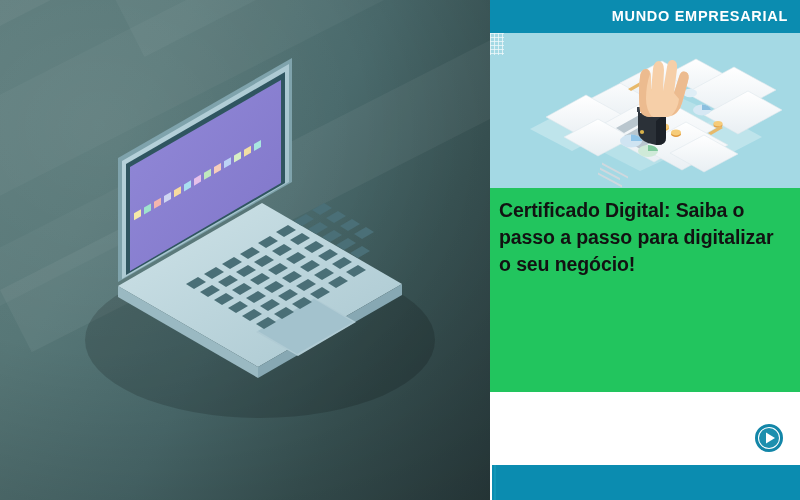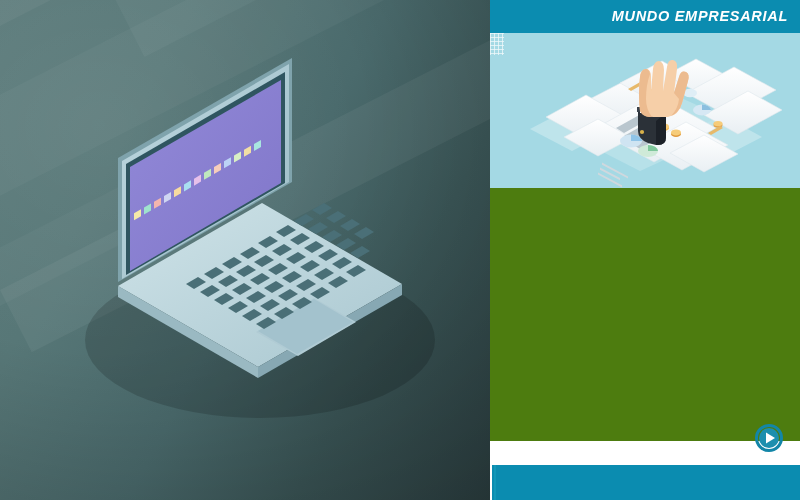--- a/index.html
+++ b/index.html
@@ -21,21 +21,21 @@
   .b2{left:-150px;top:128px;width:700px;height:40px;background:rgba(255,255,255,.045);}
   .b3{left:-60px;top:196px;width:520px;height:90px;background:rgba(255,255,255,.035);}
   .b4{left:60px;top:330px;width:700px;height:70px;background:rgba(255,255,255,.05);}
   .b5{left:-200px;top:420px;width:520px;height:52px;background:rgba(255,255,255,.03);}
   .b6{left:150px;top:-10px;width:520px;height:120px;background:rgba(255,255,255,.04);}
   .hero-vig{position:absolute;inset:0;background:radial-gradient(120% 100% at 20% 25%, rgba(255,255,255,.06) 0%, rgba(0,0,0,0) 45%, rgba(0,0,0,.22) 100%);}
 
   .laptop{position:absolute;left:60px;top:40px;width:400px;height:380px;}
 
   
-  .card{position:absolute;left:490px;top:0;width:310px;height:441px;background:#4d7c0f;font-style:italic;}
+  .card{position:absolute;left:490px;top:0;width:310px;height:392px;background:#22c55e;}
   .topbar{
     position:absolute;left:0;top:0;width:310px;height:33px;background:#0b8cb0;
     display:flex;align-items:center;justify-content:flex-end;box-sizing:border-box;padding-right:12px;
   }
   .topbar-title{
     color:#ffffff;font-size:14.5px;font-weight:bold;letter-spacing:.7px;line-height:1;
     font-family:"Liberation Sans", sans-serif;
   }
   .thumb{
     position:absolute;left:0;top:33px;width:310px;height:155px;background:#a4d9e4;overflow:hidden;
@@ -289,20 +289,21 @@
                    Q189 82 178 84 L164 84 Q153 84 150 78 Z" fill="#f6cfa8"></path>
           <path d="M150 78 Q148 60 150 44 Q151 36 156 36 Q159 36 160 41
                    Q156 52 156 66 Q156 76 162 84 L160 84 Q153 84 150 78 Z" fill="#ecbb8f"></path>
           <path d="M184 60 L189 44 Q191 37 196 39 Q200 41 198 48 L192 70 Q189 80 181 83
                    Q188 76 189 66 Z" fill="#ecbb8f"></path>
         </g>
       </svg>
       <div class="dotgrid"></div>
     </div>
 
+    <div class="headline">Certificado Digital: Saiba o passo a passo para digitalizar o seu negócio!</div>
 
     <svg class="playbtn" viewBox="0 0 28 28">
       <circle cx="14" cy="14" r="12.5" fill="none" stroke="#1386a8" stroke-width="3"></circle>
       <circle cx="14" cy="14" r="10" fill="#1d8fae"></circle>
       <path d="M11 8.5 L20 14 L11 19.5 Z" fill="#ffffff"></path>
     </svg>
 
     <div class="bottombar"></div>
     <div class="bottombar-seam"></div>
   </div>

